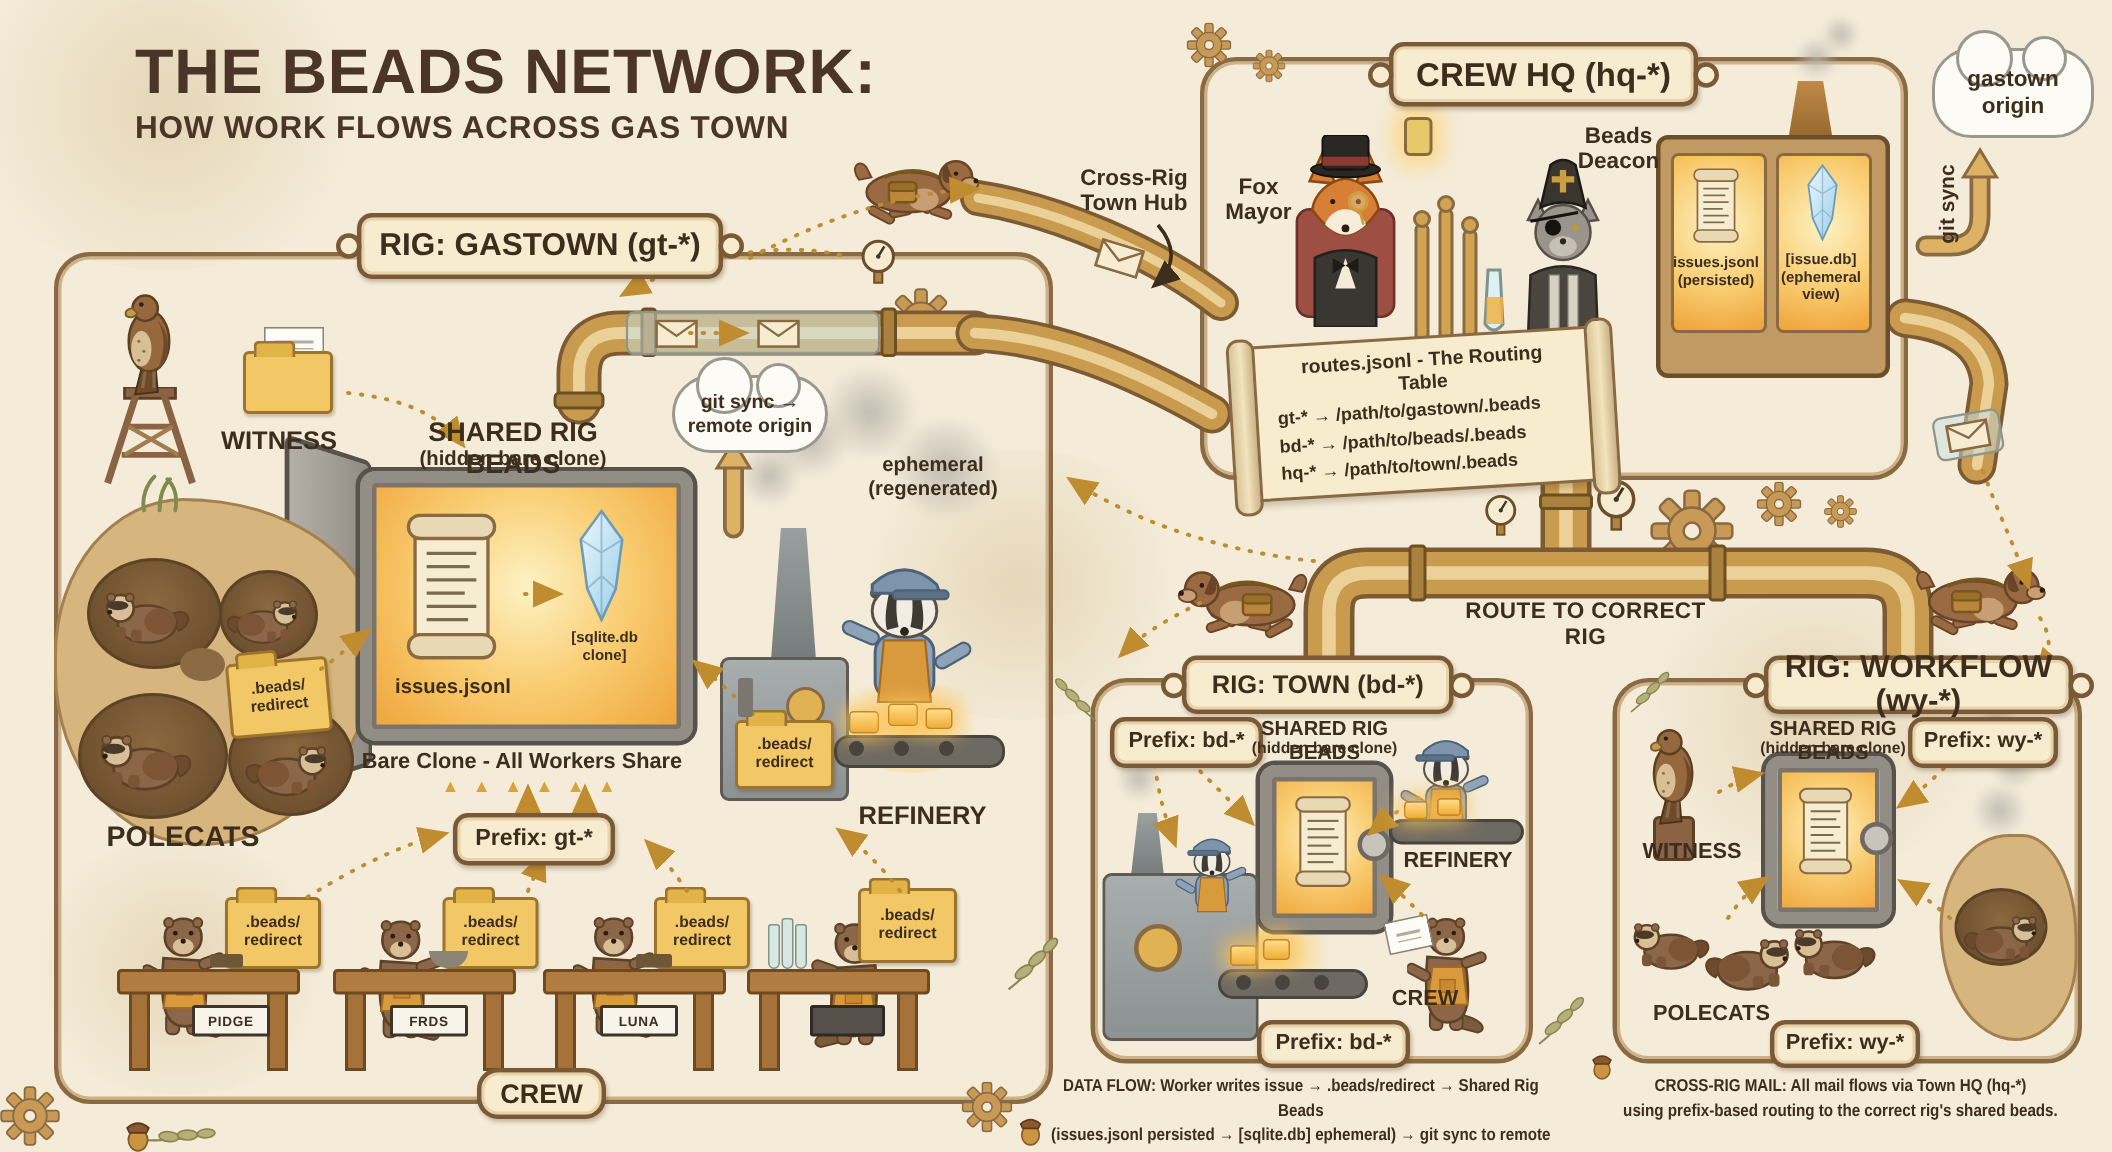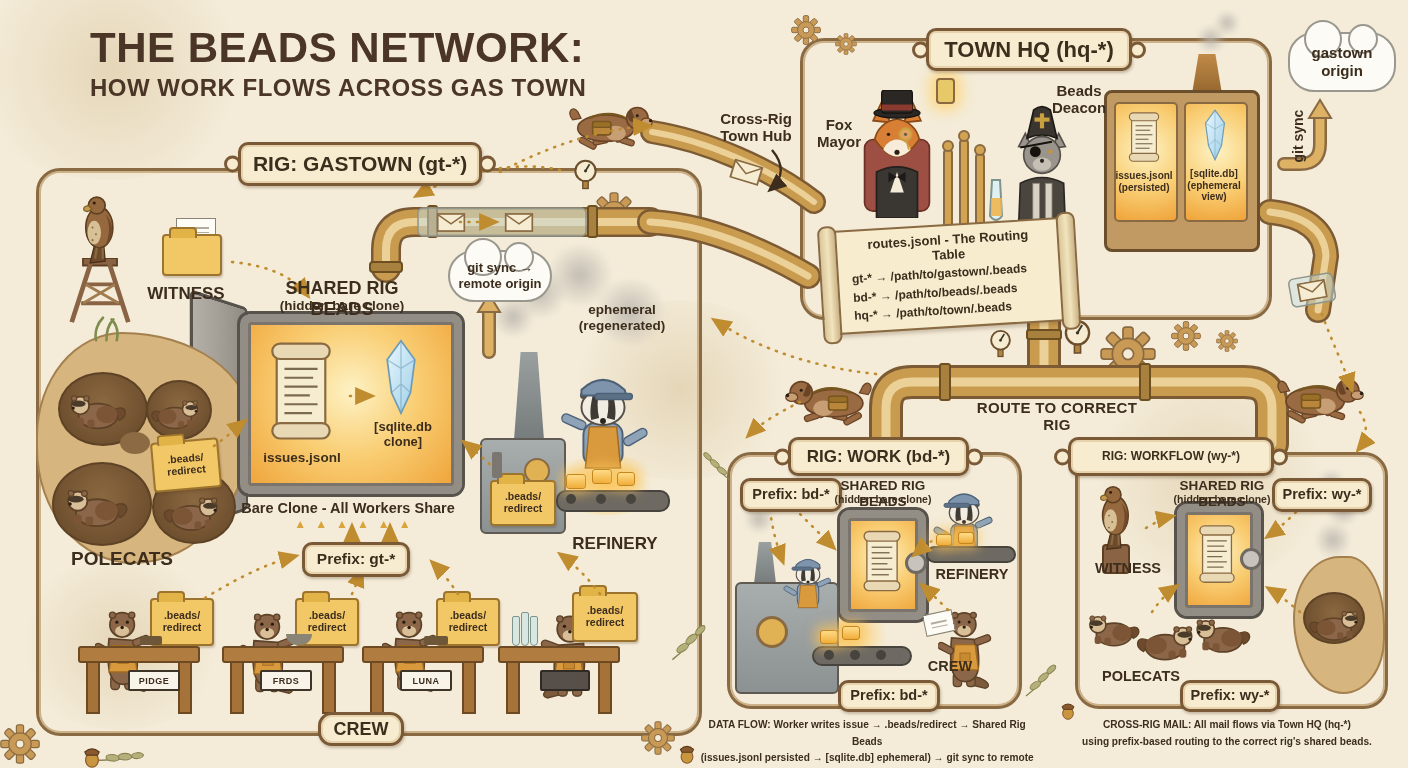--- a/index.html
+++ b/index.html
@@ -253,21 +253,21 @@
 </symbol>
 </defs>
 </svg>
 
 <div class="blotch" style="left:-40px;top:-40px;width:300px;height:220px"></div>
 <div class="blotch" style="left:560px;top:300px;width:240px;height:180px"></div>
 <div class="blotch" style="left:10px;top:560px;width:220px;height:170px"></div>
 <div class="blotch" style="left:1080px;top:380px;width:260px;height:200px"></div>
 
 <div class="lbl" style="left:90px;top:24px;font-size:42px;letter-spacing:.5px;color:#4a3526;text-align:left">THE BEADS NETWORK:</div>
-<div class="lbl" style="left:90px;top:74px;font-size:24px;letter-spacing:.5px;color:#4a3526;text-align:right">HOW WORK FLOWS ACROSS GAS TOWN</div>
+<div class="lbl" style="left:90px;top:74px;font-size:21px;letter-spacing:.5px;color:#4a3526;text-align:right">HOW WORK FLOWS ACROSS GAS TOWN</div>
 
 <div class="box" style="left:36px;top:168px;width:660px;height:562px"></div>
 <div class="box" style="left:800px;top:38px;width:466px;height:276px"></div>
 <div class="box" style="left:727px;top:452px;width:289px;height:251px"></div>
 <div class="box" style="left:1075px;top:452px;width:307px;height:251px"></div>
 
 <svg class="abs" style="left:0;top:0;z-index:2" width="1408" height="768" viewBox="0 0 1408 768" fill="none">
 
   <use href="#gear" x="1100" y="326" width="56" height="56"></use>
   <use href="#gear" x="1171" y="321" width="30" height="30"></use>
@@ -325,23 +325,23 @@
     <rect x="0" y="0" width="44" height="28" rx="5" fill="rgba(200,224,228,.5)" stroke="#8f948b" stroke-width="1.5"></rect>
     <use href="#envelope" x="7" y="5" width="30" height="19"></use>
   </g>
 
   <use href="#gauge" x="572" y="158" width="27" height="34"></use>
   <use href="#gauge" x="988" y="328" width="25" height="32"></use>
   <use href="#gauge" x="1062" y="318" width="31" height="39"></use>
 </svg>
 
 <div class="plaque ornate" style="left:238px;top:142px;width:238px;height:38px;font-size:21px">RIG: GASTOWN (gt-*)</div>
-<div class="plaque ornate" style="left:926px;top:28px;width:200px;height:37px;font-size:22px">TOWN HQ (hq-*)</div>
-<div class="plaque ornate" style="left:788px;top:437px;width:175px;height:33px;font-size:17px">RIG: WORK (bd-*)</div>
-<div class="plaque ornate" style="left:1068px;top:437px;width:200px;height:33px;font-size:12px">RIG: WORKFLOW (wy-*)</div>
+<div class="plaque ornate" style="left:926px;top:28px;width:200px;height:37px;font-size:22px">CREW HQ (hq-*)</div>
+<div class="plaque ornate" style="left:788px;top:437px;width:175px;height:33px;font-size:17px">RIG: TOWN (bd-*)</div>
+<div class="plaque ornate" style="left:1176px;top:437px;width:200px;height:33px;font-size:21px">RIG: WORKFLOW (wy-*)</div>
 
 <svg class="abs" style="left:58px;top:258px;z-index:3" width="84" height="66" viewBox="0 0 80 70">
     <use href="#tower"></use>
   </svg>
 <svg class="abs" style="left:70px;top:192px;z-index:4" width="62" height="76" viewBox="0 0 70 90">
     <use href="#hawk"></use>
   </svg>
 <div class="paperdoc" style="left:176px;top:218px;width:40px;height:30px">
     <i></i>
     <i></i>
@@ -354,21 +354,21 @@
 <div class="lbl" style="left:252px;top:298px;width:180px;font-size:13.5px">(hidden bare clone)</div>
 <div class="door" style="left:184px;top:308px;width:58px;height:196px"></div>
 <div class="safe" style="left:240px;top:314px;width:206px;height:164px"></div>
 <svg class="abs" style="left:262px;top:338px;z-index:4" width="78" height="106" viewBox="0 0 64 96">
     <use href="#scrollicon"></use>
   </svg>
 <svg class="abs" style="left:382px;top:338px;z-index:4" width="38" height="78" viewBox="0 0 44 88">
     <use href="#crystal"></use>
   </svg>
 <div class="lbl" style="left:250px;top:450px;width:104px;font-size:13.5px">issues.jsonl</div>
-<div class="lbl" style="left:360px;top:420px;width:86px;font-size:13px"><span>[sqlite.db</span><br><span>clone]</span></div>
+<div class="lbl" style="left:360px;top:420px;width:86px;font-size:10px"><span>[sqlite.db</span><br><span>clone]</span></div>
 <div class="lbl" style="left:240px;top:500px;width:216px;font-size:14.5px">Bare Clone - All Workers Share</div>
 <div class="lbl chevrons" style="left:282px;top:518px;width:150px">▲▲▲▲▲▲</div>
 
 <div class="cloud" style="left:448px;top:250px;width:100px;height:48px;font-size:13px">
   <span>git sync →</span>
     <span>remote origin</span>
 </div>
 
 <div class="smoke" style="left:492px;top:296px;width:42px;height:42px"></div>
 <div class="smoke" style="left:512px;top:268px;width:56px;height:50px"></div>
@@ -524,21 +524,21 @@
 <div class="abs" style="left:1104px;top:90px;width:150px;height:156px;background:#c09a62;border:3px solid #6b4e2c;border-radius:8px;z-index:3"></div>
 <div class="abs" style="left:1114px;top:102px;width:60px;height:116px;border:2px solid #8a6a42;border-radius:5px;z-index:4;background:radial-gradient(circle at 50% 40%,#fdf2c4,#f9cd72 55%,#efa339)"></div>
 <div class="abs" style="left:1184px;top:102px;width:60px;height:116px;border:2px solid #8a6a42;border-radius:5px;z-index:4;background:radial-gradient(circle at 50% 40%,#fdf2c4,#f9cd72 55%,#efa339)"></div>
 <svg class="abs" style="left:1126px;top:110px;z-index:5" width="36" height="54" viewBox="0 0 64 96">
     <use href="#scrollicon"></use>
   </svg>
 <svg class="abs" style="left:1202px;top:108px;z-index:5" width="26" height="54" viewBox="0 0 44 88">
     <use href="#crystal"></use>
   </svg>
 <div class="lbl" style="left:1113px;top:170px;width:62px;font-size:10px;z-index:5"><span>issues.jsonl</span><br><span>(persisted)</span></div>
-<div class="lbl" style="left:1183px;top:168px;width:62px;font-size:10px;z-index:5"><span>[sqlite.db]</span><br><span>(ephemeral</span><br><span>view)</span></div>
+<div class="lbl" style="left:1183px;top:168px;width:62px;font-size:10px;z-index:5"><span>[issue.db]</span><br><span>(ephemeral</span><br><span>view)</span></div>
 
 <div class="cloud" style="left:1288px;top:32px;width:104px;height:56px;font-size:15px">
   <span>gastown</span>
     <span>origin</span>
 </div>
 <div class="lbl" style="left:1266px;top:128px;width:64px;font-size:14px;transform:rotate(-90deg)">git sync</div>
 
 <div class="lbl" style="left:972px;top:399px;width:170px;font-size:15px;letter-spacing:.3px">ROUTE TO CORRECT RIG</div>
 <svg class="abs" style="left:782px;top:374px;z-index:3;transform:scaleX(-1)" width="95" height="60" viewBox="0 0 110 70">
     <use href="#dog"></use>

